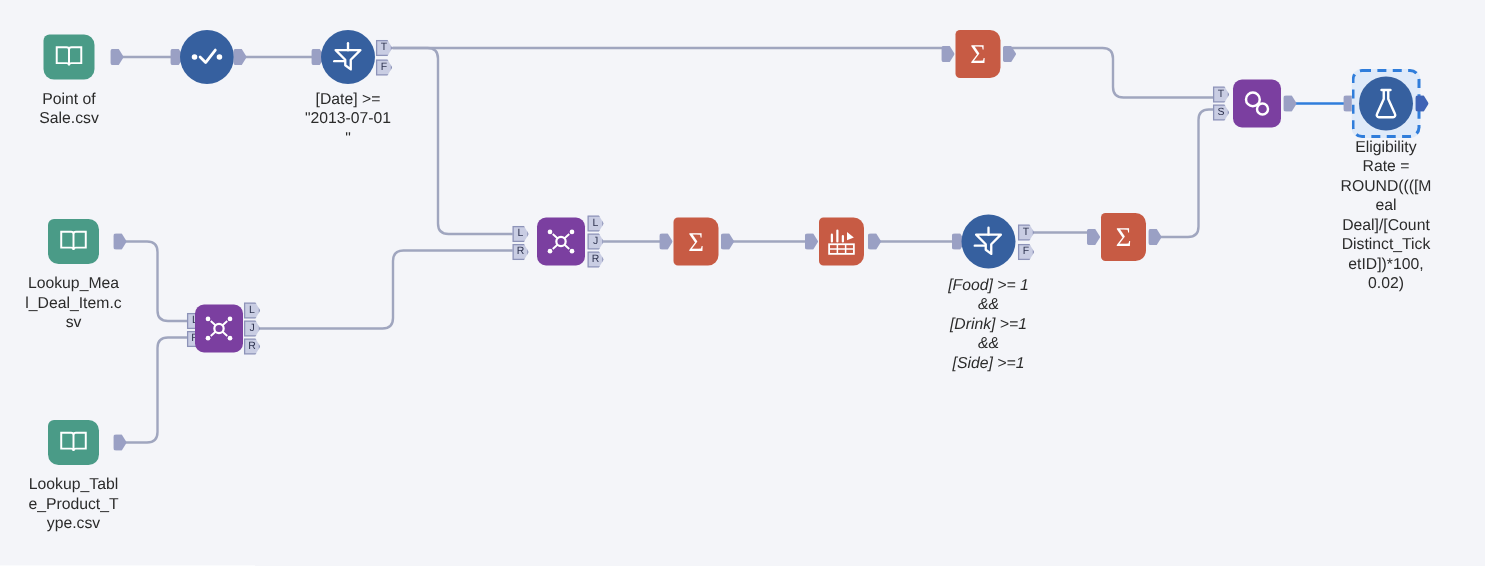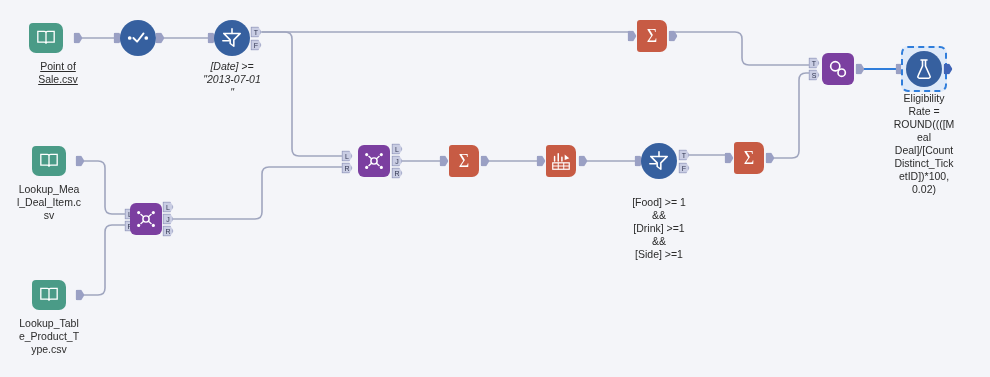--- a/index.html
+++ b/index.html
@@ -152,21 +152,21 @@
     <path d="M 860 69 L 900 69" fill="none" stroke="#2f7ddb" stroke-width="1.8"></path>
   </svg>
 
   <div class="node">
     <div class="tool tool-input" style="left:46px; top:38px;">
       <svg width="20" height="18" viewBox="0 0 24 22">
         <path d="M2 3 h8 a2 2 0 0 1 2 2 v13 a2 2 0 0 0 -2 -2 h-8 z M22 3 h-8 a2 2 0 0 0 -2 2 v13 a2 2 0 0 1 2 -2 h8 z" fill="none" stroke="#ffffff" stroke-width="1.6"></path>
       </svg>
     </div>
     <div class="anchor out" style="left:78px; top:38px;"></div>
-    <div class="label narrow" style="left:58px; top:60px;text-decoration:underline;">Point of
+    <div class="label narrow" style="left:46px; top:60px;">Point of
 Sale.csv</div>
   </div>
 
   <div class="node">
     <div class="anchor in" style="left:118px; top:38px;"></div>
     <div class="tool tool-round" style="left:138px; top:38px;">
       <svg width="24" height="14" viewBox="0 0 26 14">
         <circle cx="4" cy="7" r="2" fill="#ffffff"></circle>
         <circle cx="22" cy="7" r="2" fill="#ffffff"></circle>
         <path d="M8 7 L12 11 L19 2" fill="none" stroke="#ffffff" stroke-width="2" stroke-linecap="round" stroke-linejoin="round"></path>
@@ -179,21 +179,21 @@
     <div class="anchor in" style="left:212px; top:38px;"></div>
     <div class="tool tool-round" style="left:232px; top:38px;">
       <svg width="24" height="22" viewBox="0 0 26 24">
         <path d="M4 7 L22 7 L15 14 L15 21 L11 18 L11 14 Z" fill="none" stroke="#ffffff" stroke-width="1.7" stroke-linejoin="round"></path>
         <path d="M3 15 L10 15" stroke="#ffffff" stroke-width="1.7" stroke-linecap="round"></path>
         <path d="M13 2 L13 7" stroke="#ffffff" stroke-width="1.7" stroke-linecap="round"></path>
       </svg>
     </div>
     <div class="anchor-lbl" style="left:256px; top:32px;">T</div>
     <div class="anchor-lbl" style="left:256px; top:45px;">F</div>
-    <div class="label narrow" style="left:232px; top:60px;font-style:italic;">[Date] &gt;=
+    <div class="label narrow" style="left:232px; top:60px;">[Date] &gt;=
 "2013-07-01
 "</div>
   </div>
 
   <div class="node">
     <div class="anchor in" style="left:632px; top:36px;"></div>
     <div class="tool tool-summarize" style="left:652px; top:36px;">
       <span style="color:#fff; font-size:18px; font-family:'Liberation Serif', serif; line-height:1;">Σ</span>
     </div>
     <div class="anchor out" style="left:673px; top:36px;"></div>
@@ -284,21 +284,21 @@
     <div class="anchor in" style="left:639px; top:161px;"></div>
     <div class="tool tool-round" style="left:659px; top:161px;">
       <svg width="24" height="22" viewBox="0 0 26 24">
         <path d="M4 7 L22 7 L15 14 L15 21 L11 18 L11 14 Z" fill="none" stroke="#ffffff" stroke-width="1.7" stroke-linejoin="round"></path>
         <path d="M3 15 L10 15" stroke="#ffffff" stroke-width="1.7" stroke-linecap="round"></path>
         <path d="M13 2 L13 7" stroke="#ffffff" stroke-width="1.7" stroke-linecap="round"></path>
       </svg>
     </div>
     <div class="anchor-lbl" style="left:684px; top:155px;">T</div>
     <div class="anchor-lbl" style="left:684px; top:168px;">F</div>
-    <div class="label" style="left:659px; top:196px;">[Food] &gt;= 1
+    <div class="label" style="left:659px; top:184px;font-style:italic;">[Food] &gt;= 1
 &amp;&amp;
 [Drink] &gt;=1
 &amp;&amp;
 [Side] &gt;=1</div>
   </div>
 
   <div class="node">
     <div class="anchor in" style="left:729px; top:158px;"></div>
     <div class="tool tool-summarize" style="left:749px; top:158px;">
       <span style="color:#fff; font-size:18px; font-family:'Liberation Serif', serif; line-height:1;">Σ</span>

